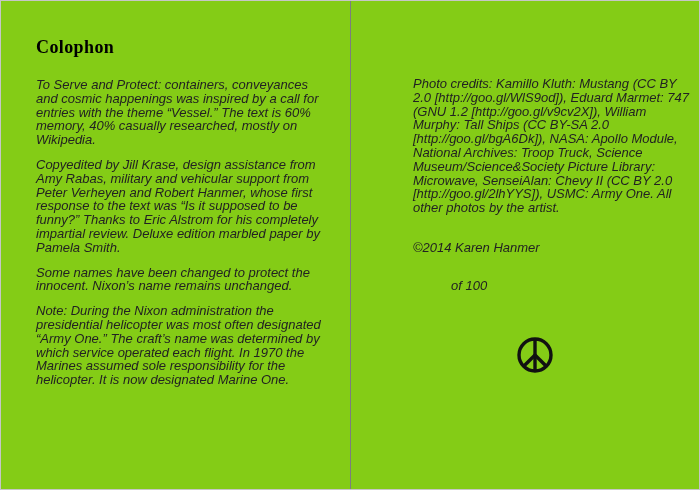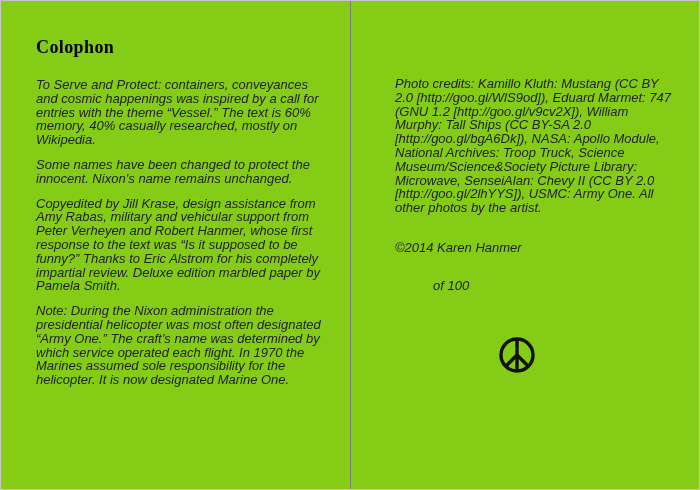--- a/index.html
+++ b/index.html
@@ -18,21 +18,21 @@
   .gutter {
     position: absolute;
     left: 349px;
     top: 0;
     width: 1px;
     height: 100%;
     background: #7d7d7d;
   }
   .page { position: absolute; }
   .page-left  { left: 35px;  top: 36px; width: 292px; }
-  .page-right { left: 394px; top: 76px; width: 278px; }
+  .page-right { left: 412px; top: 76px; width: 278px; }
   .heading {
     font-family: "Liberation Serif", serif;
     font-weight: bold;
     font-size: 18px;
     letter-spacing: 0.4px;
     color: #000;
     margin: 0 0 20px 0;
   }
   .body-text {
     font-style: italic;
@@ -53,22 +53,22 @@
   .peace-wrap svg { display: block; }
 </style>
 </head>
 <body>
 
 <div class="spread">
 
   <div class="page page-left">
     <h1 class="heading">Colophon</h1>
     <p class="body-text">To Serve and Protect: containers, conveyances and cosmic happenings was inspired by a call for entries with the theme “Vessel.” The text is 60% memory, 40% casually researched, mostly on Wikipedia.</p>
+    <p class="body-text">Copyedited by Jill Krase, design assistance from Amy Rabas, military and vehicular support from Peter Verheyen and Robert Hanmer, whose first response to the text was “Is it supposed to be funny?” Thanks to Eric Alstrom for his completely impartial review. Deluxe edition marbled paper by Pamela Smith.</p>
     <p class="body-text">Some names have been changed to protect the innocent. Nixon’s name remains unchanged.</p>
-    <p class="body-text">Copyedited by Jill Krase, design assistance from Amy Rabas, military and vehicular support from Peter Verheyen and Robert Hanmer, whose first response to the text was “Is it supposed to be funny?” Thanks to Eric Alstrom for his completely impartial review. Deluxe edition marbled paper by Pamela Smith.</p>
     <p class="body-text">Note: During the Nixon administration the presidential helicopter was most often designated “Army One.” The craft’s name was determined by which service operated each flight. In 1970 the Marines assumed sole responsibility for the helicopter. It is now designated Marine One.</p>
   </div>
 
   <div class="gutter"></div>
 
   <div class="page page-right">
     <p class="body-text credits">Photo credits: Kamillo Kluth: Mustang (CC BY 2.0 [http://goo.gl/WlS9od]), Eduard Marmet: 747 (GNU 1.2 [http://goo.gl/v9cv2X]), William Murphy: Tall Ships (CC BY-SA 2.0 [http://goo.gl/bgA6Dk]), NASA: Apollo Module, National Archives: Troop Truck, Science Museum/Science&amp;Society Picture Library: Microwave, SenseiAlan: Chevy II (CC BY 2.0 [http://goo.gl/2lhYYS]), USMC: Army One. All other photos by the artist.</p>
     <p class="body-text copyright">©2014 Karen Hanmer</p>
     <p class="body-text edition">of 100</p>
     <div class="peace-wrap">

